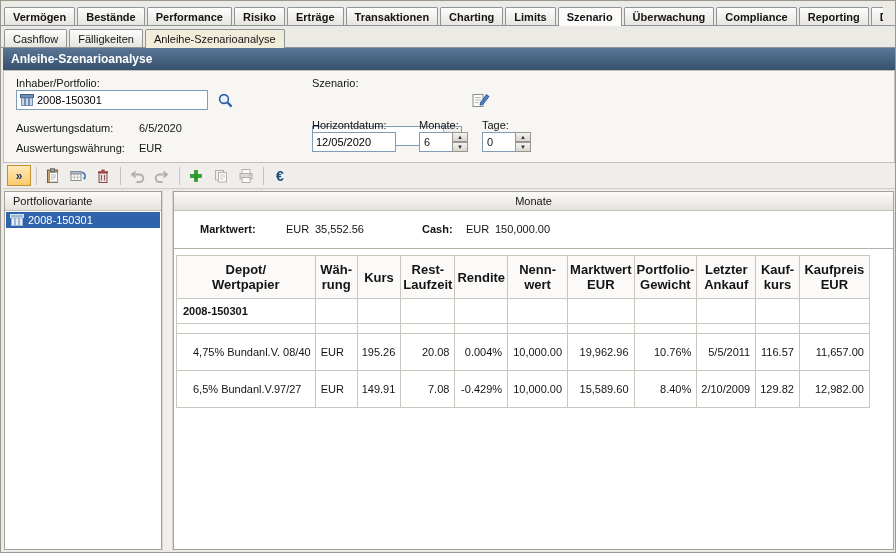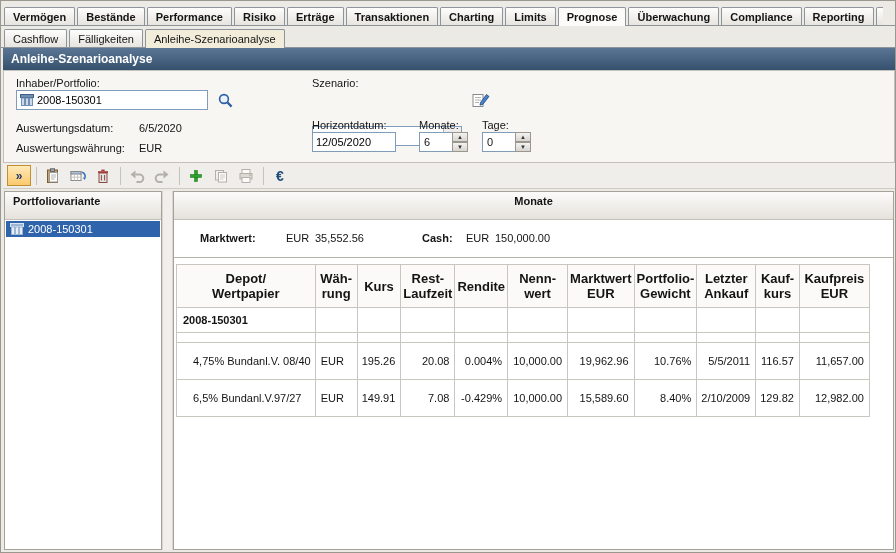--- a/index.html
+++ b/index.html
@@ -47,22 +47,22 @@
   .tbtn.active{background:linear-gradient(#ffe9b8,#fbc96d);border:1px solid #c08f2f;box-sizing:border-box;
                color:#1a3c6e;font-weight:bold;font-size:12px;}
   .tsep{width:1px;height:18px;background:#c6c3bd;margin:0 4px;}
   .eurotxt{font-size:14px;font-weight:bold;color:#1f4e79;}
   
   .panel{position:absolute;top:190px;height:359px;background:#fff;border:1px solid #a5a29b;box-sizing:border-box;}
   .leftpanel{left:3px;width:158px;}
   .rightpanel{left:172px;width:721px;}
   .splitter{position:absolute;left:161px;top:190px;width:11px;height:359px;background:#f1efeb;
             border-left:1px solid #d9d6d0;border-right:1px solid #d9d6d0;box-sizing:border-box;cursor:col-resize;}
-  .phead{height:28px;background:linear-gradient(#fcfbfa,#e5e2dc);border-bottom:1px solid #c4c1ba;
-         font-weight:bold;padding:3px 8px;box-sizing:border-box;}
+  .phead{height:19px;background:linear-gradient(#fcfbfa,#e5e2dc);border-bottom:1px solid #c4c1ba;
+         font-weight:normal;padding:3px 8px;box-sizing:border-box;}
   .phead.center{text-align:center;}
   .listitem{display:flex;align-items:center;gap:4px;background:#2f64ad;color:#fff;padding:2px 4px;margin:1px;cursor:default;}
   
   .gstrip{position:relative;height:37px;border-bottom:1px solid #b5b2ab;}
   .gstrip span{position:absolute;top:12px;white-space:nowrap;}
   .blbl{font-weight:bold;}
   
   table.grid{border-collapse:collapse;margin:6px 0 0 2px;table-layout:fixed;}
   .grid th,.grid td{border:1px solid #c9c5bf;overflow:hidden;}
   .grid th{font-weight:bold;background:#fbfaf8;white-space:pre-line;text-align:center;
@@ -84,21 +84,21 @@
   <div class="tabline tabline1"></div>
   <div class="tabbar tabbar1">
     <div class="tab">Vermögen</div>
     <div class="tab">Bestände</div>
     <div class="tab">Performance</div>
     <div class="tab">Risiko</div>
     <div class="tab">Erträge</div>
     <div class="tab">Transaktionen</div>
     <div class="tab">Charting</div>
     <div class="tab">Limits</div>
-    <div class="tab selected">Prognose</div>
+    <div class="tab selected">Szenario</div>
     <div class="tab">Überwachung</div>
     <div class="tab">Compliance</div>
     <div class="tab">Reporting</div>
     <div class="tab">Dokum</div>
   </div>
 
   <div class="tabline tabline2"></div>
   <div class="tabbar tabbar2">
     <div class="tab">Cashflow</div>
     <div class="tab">Fälligkeiten</div>

